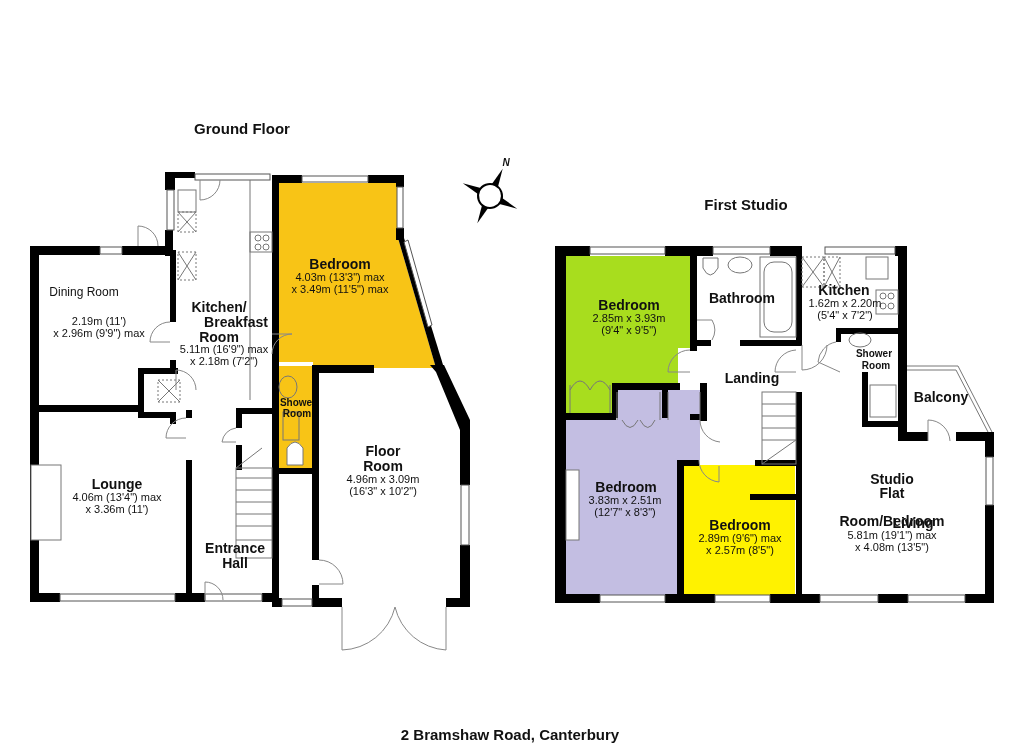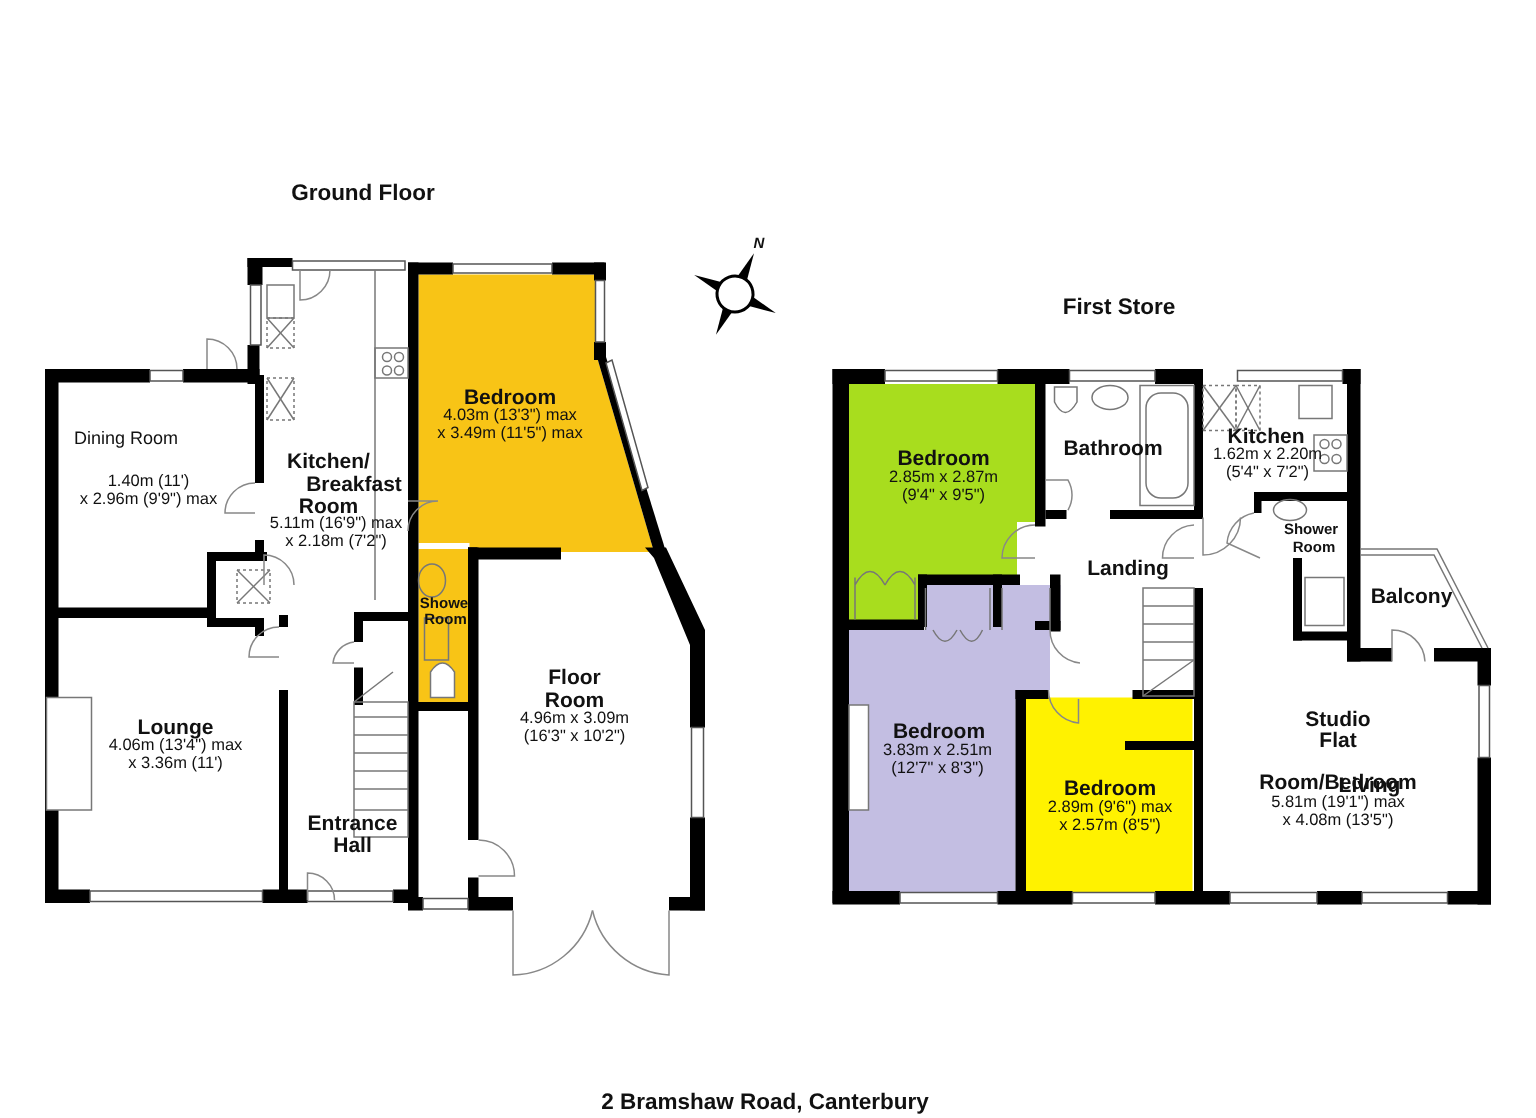--- a/index.html
+++ b/index.html
@@ -257,26 +257,26 @@
       <path d="M802 345 L802 370 A25 25 0 0 0 827 345"></path>
       <path d="M836 342 A22 22 0 0 0 818 362 L840 372"></path>
       <path d="M700 420 A22 22 0 0 0 720 442"></path>
       <path d="M699 460 A22 22 0 0 0 719 482 L719 466"></path>
       <path d="M928 441 L928 420 A22 22 0 0 1 950 441"></path>
     </g>
   </g>
 </svg>
 
 <div class="lbl title" style="left:242px; top:100px;">Ground Floor</div>
-<div class="lbl title" style="left:746px; top:176px;">First Store</div>
+<div class="lbl title" style="left:746px; top:176px;">First Studio</div>
 <div class="lbl" style="left:506px; top:158px; font-size:10px; font-weight:bold; font-style:italic;">N</div>
 
 <div>
   <div class="lbl tiny" style="left:84px; top:286px;">Dining Room</div>
-  <div class="lbl dim" style="left:99px; top:316px;">1.40m (11')</div>
+  <div class="lbl dim" style="left:99px; top:316px;">2.19m (11')</div>
   <div class="lbl dim" style="left:99px; top:328px;">x 2.96m (9'9") max</div>
 </div>
 
 <div>
   <div class="lbl rname" style="left:219px; top:300px;">Kitchen/</div>
   <div class="lbl rname" style="left:236px; top:315px;">Breakfast</div>
   <div class="lbl rname" style="left:219px; top:330px;">Room</div>
   <div class="lbl dim" style="left:224px; top:344px;">5.11m (16'9") max</div>
   <div class="lbl dim" style="left:224px; top:356px;">x 2.18m (7'2")</div>
 </div>
@@ -305,21 +305,21 @@
   <div class="lbl dim" style="left:117px; top:504px;">x 3.36m (11')</div>
 </div>
 
 <div>
   <div class="lbl rname" style="left:235px; top:541px;">Entrance</div>
   <div class="lbl rname" style="left:235px; top:556px;">Hall</div>
 </div>
 
 <div>
   <div class="lbl rname" style="left:629px; top:298px;">Bedroom</div>
-  <div class="lbl dim" style="left:629px; top:313px;">2.85m x 2.87m</div>
+  <div class="lbl dim" style="left:629px; top:313px;">2.85m x 3.93m</div>
   <div class="lbl dim" style="left:629px; top:325px;">(9'4" x 9'5")</div>
 </div>
 
 <div>
   <div class="lbl rname" style="left:742px; top:291px;">Bathroom</div>
 </div>
 
 <div>
   <div class="lbl rname" style="left:844px; top:283px;">Kitchen</div>
   <div class="lbl dim" style="left:845px; top:298px;">1.62m x 2.20m</div>

